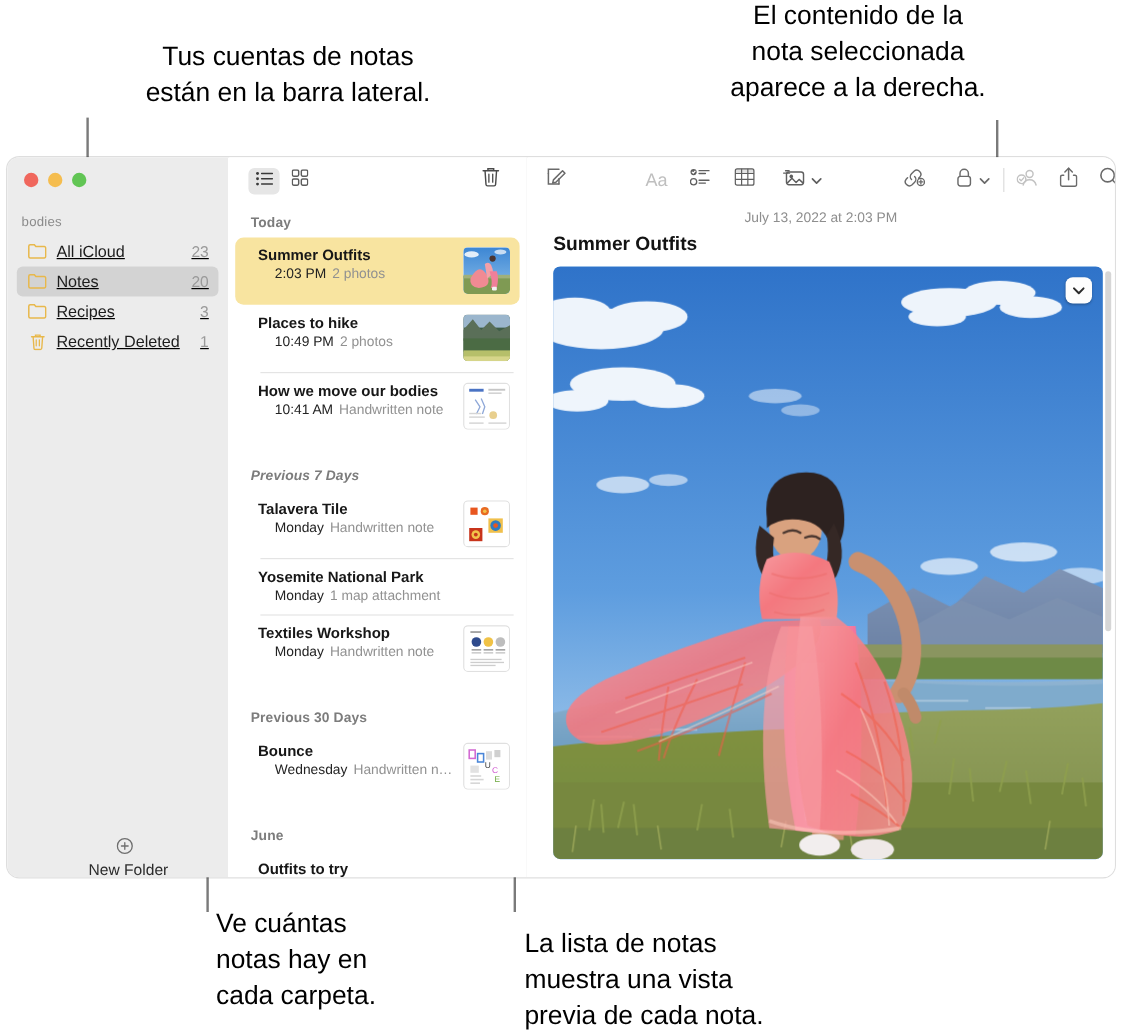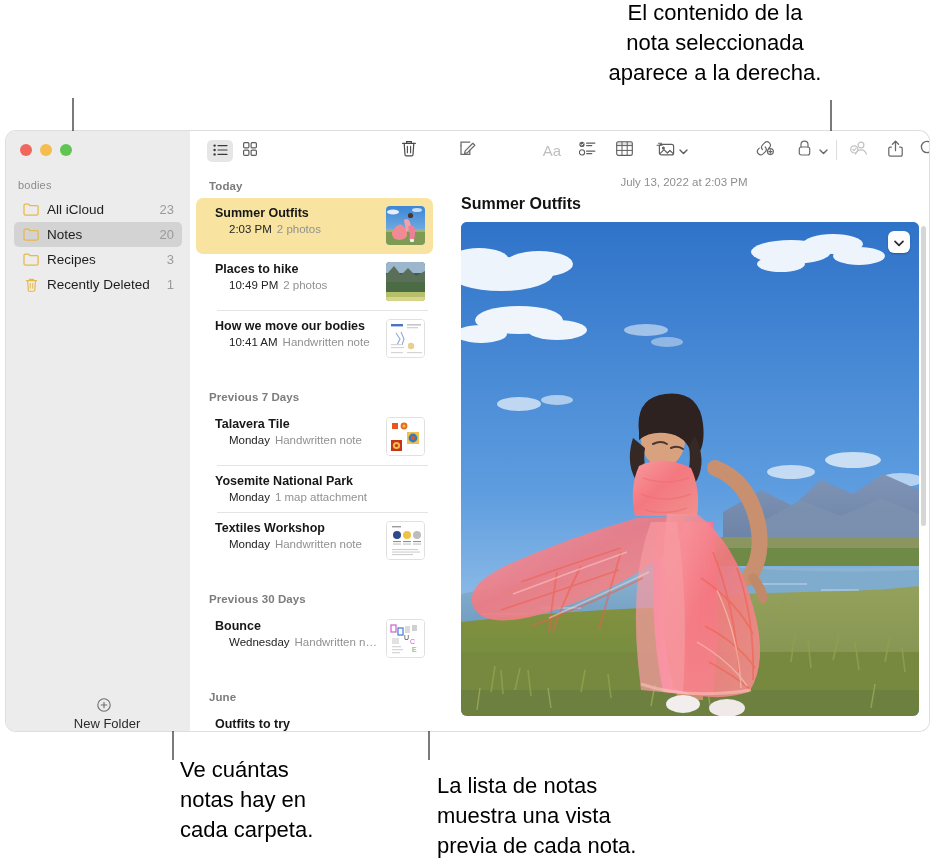--- a/index.html
+++ b/index.html
@@ -44,21 +44,21 @@
   .dot.y{background:#f5bd4f;}
   .dot.g{background:#61c554;}
 
   .acct-head{
     position:absolute;left:12px;top:48px;font-size:11px;color:#8b8b8b;
     letter-spacing:.2px;
   }
   .sb-list{position:absolute;left:4px;top:66px;right:4px;}
   .sb-row{
     display:flex;align-items:center;height:25px;padding:0 8px 0 8px;
-    border-radius:5px;margin:0 4px;cursor:default;
+    border-radius:5px;margin:0 4px;cursor:default;text-decoration:underline;
   }
   .sb-row.sel{background:#d3d3d3;}
   .sb-ico{width:18px;height:16px;margin-right:7px;flex:0 0 auto;
      display:flex;align-items:center;justify-content:center;}
   .sb-name{font-size:13.5px;color:#1d1d1d;flex:1 1 auto;
      white-space:nowrap;overflow:hidden;text-overflow:ellipsis;}
   .sb-cnt{font-size:13px;color:#9a9a9a;margin-left:6px;}
 
   .newfolder{
     position:absolute;left:0;bottom:0;width:184px;height:34px;
@@ -108,21 +108,21 @@
   }
   .thumb.bordered{border:1px solid #e0e0e0;box-sizing:border-box;}
   .sepline{height:1px;background:#e4e4e4;margin:0 11px 0 27px;}
 
   
   .detail{
     position:absolute;left:433px;top:0;right:0;height:600px;background:#fff;
   }
   .det-toolbar{position:absolute;left:0;top:0;right:0;height:39px;}
   .tb-ico{position:absolute;top:7px;width:24px;height:24px;
-     display:flex;align-items:center;justify-content:center;}
+     display:flex;align-items:center;justify-content:flex-start;}
   .tb-div{position:absolute;top:9px;width:1px;height:20px;background:#dcdcdc;}
   .det-date{position:absolute;top:45px;left:0;right:0;text-align:center;
      font-size:11.5px;color:#8e8e8e;}
   .det-title{position:absolute;left:22px;top:64px;font-size:16px;
      font-weight:700;color:#131313;}
   .photo-wrap{
     position:absolute;left:22px;top:91px;width:458px;height:494px;
     border-radius:6px;overflow:hidden;background:#5b9bdc;
   }
   .photo-btn{
@@ -133,20 +133,22 @@
   .scrollbar{
     position:absolute;right:3px;top:95px;width:5px;height:300px;
     border-radius:3px;background:rgba(0,0,0,.16);
   }
 </style>
 </head>
 <body>
 
 <div class="stage">
 
+  <div class="callout c-tl">Tus cuentas de notas
+están en la barra lateral.</div>
   <div class="callout c-tr">El contenido de la
 nota seleccionada
 aparece a la derecha.</div>
   <div class="callout c-bl">Ve cuántas
 notas hay en
 cada carpeta.</div>
   <div class="callout c-br">La lista de notas
 muestra una vista
 previa de cada nota.</div>
 
@@ -333,21 +335,21 @@
               <path d="M9 13 l4 6 -3 6 M14 12 l3 7 -2 6" stroke="#8fa8d8" stroke-width="1.1" fill="none"></path>
               <rect x="4" y="24" width="10" height="1.2" fill="#d5d5d5"></rect>
               <rect x="4" y="27" width="13" height="1.2" fill="#d5d5d5"></rect>
               <circle cx="24" cy="26" r="3.2" fill="#e8cf8e"></circle>
               <rect x="20" y="32" width="15" height="1.2" fill="#d5d5d5"></rect>
               <rect x="4" y="32" width="12" height="1.2" fill="#d5d5d5"></rect>
             </svg>
           </div>
         </div>
 
-        <div class="grp-head" style="padding-top:24px;">Previous 7 Days</div>
+        <div class="grp-head" style="padding-top:24px;font-style:italic;">Previous 7 Days</div>
 
         <div class="note-row">
           <div class="note-txt">
             <div class="note-title">Talavera Tile</div>
             <div class="note-meta">
               <span>Monday</span><span class="sub">Handwritten note</span>
             </div>
           </div>
           <div class="thumb bordered">
             <svg width="39" height="39" viewBox="0 0 39 39">

